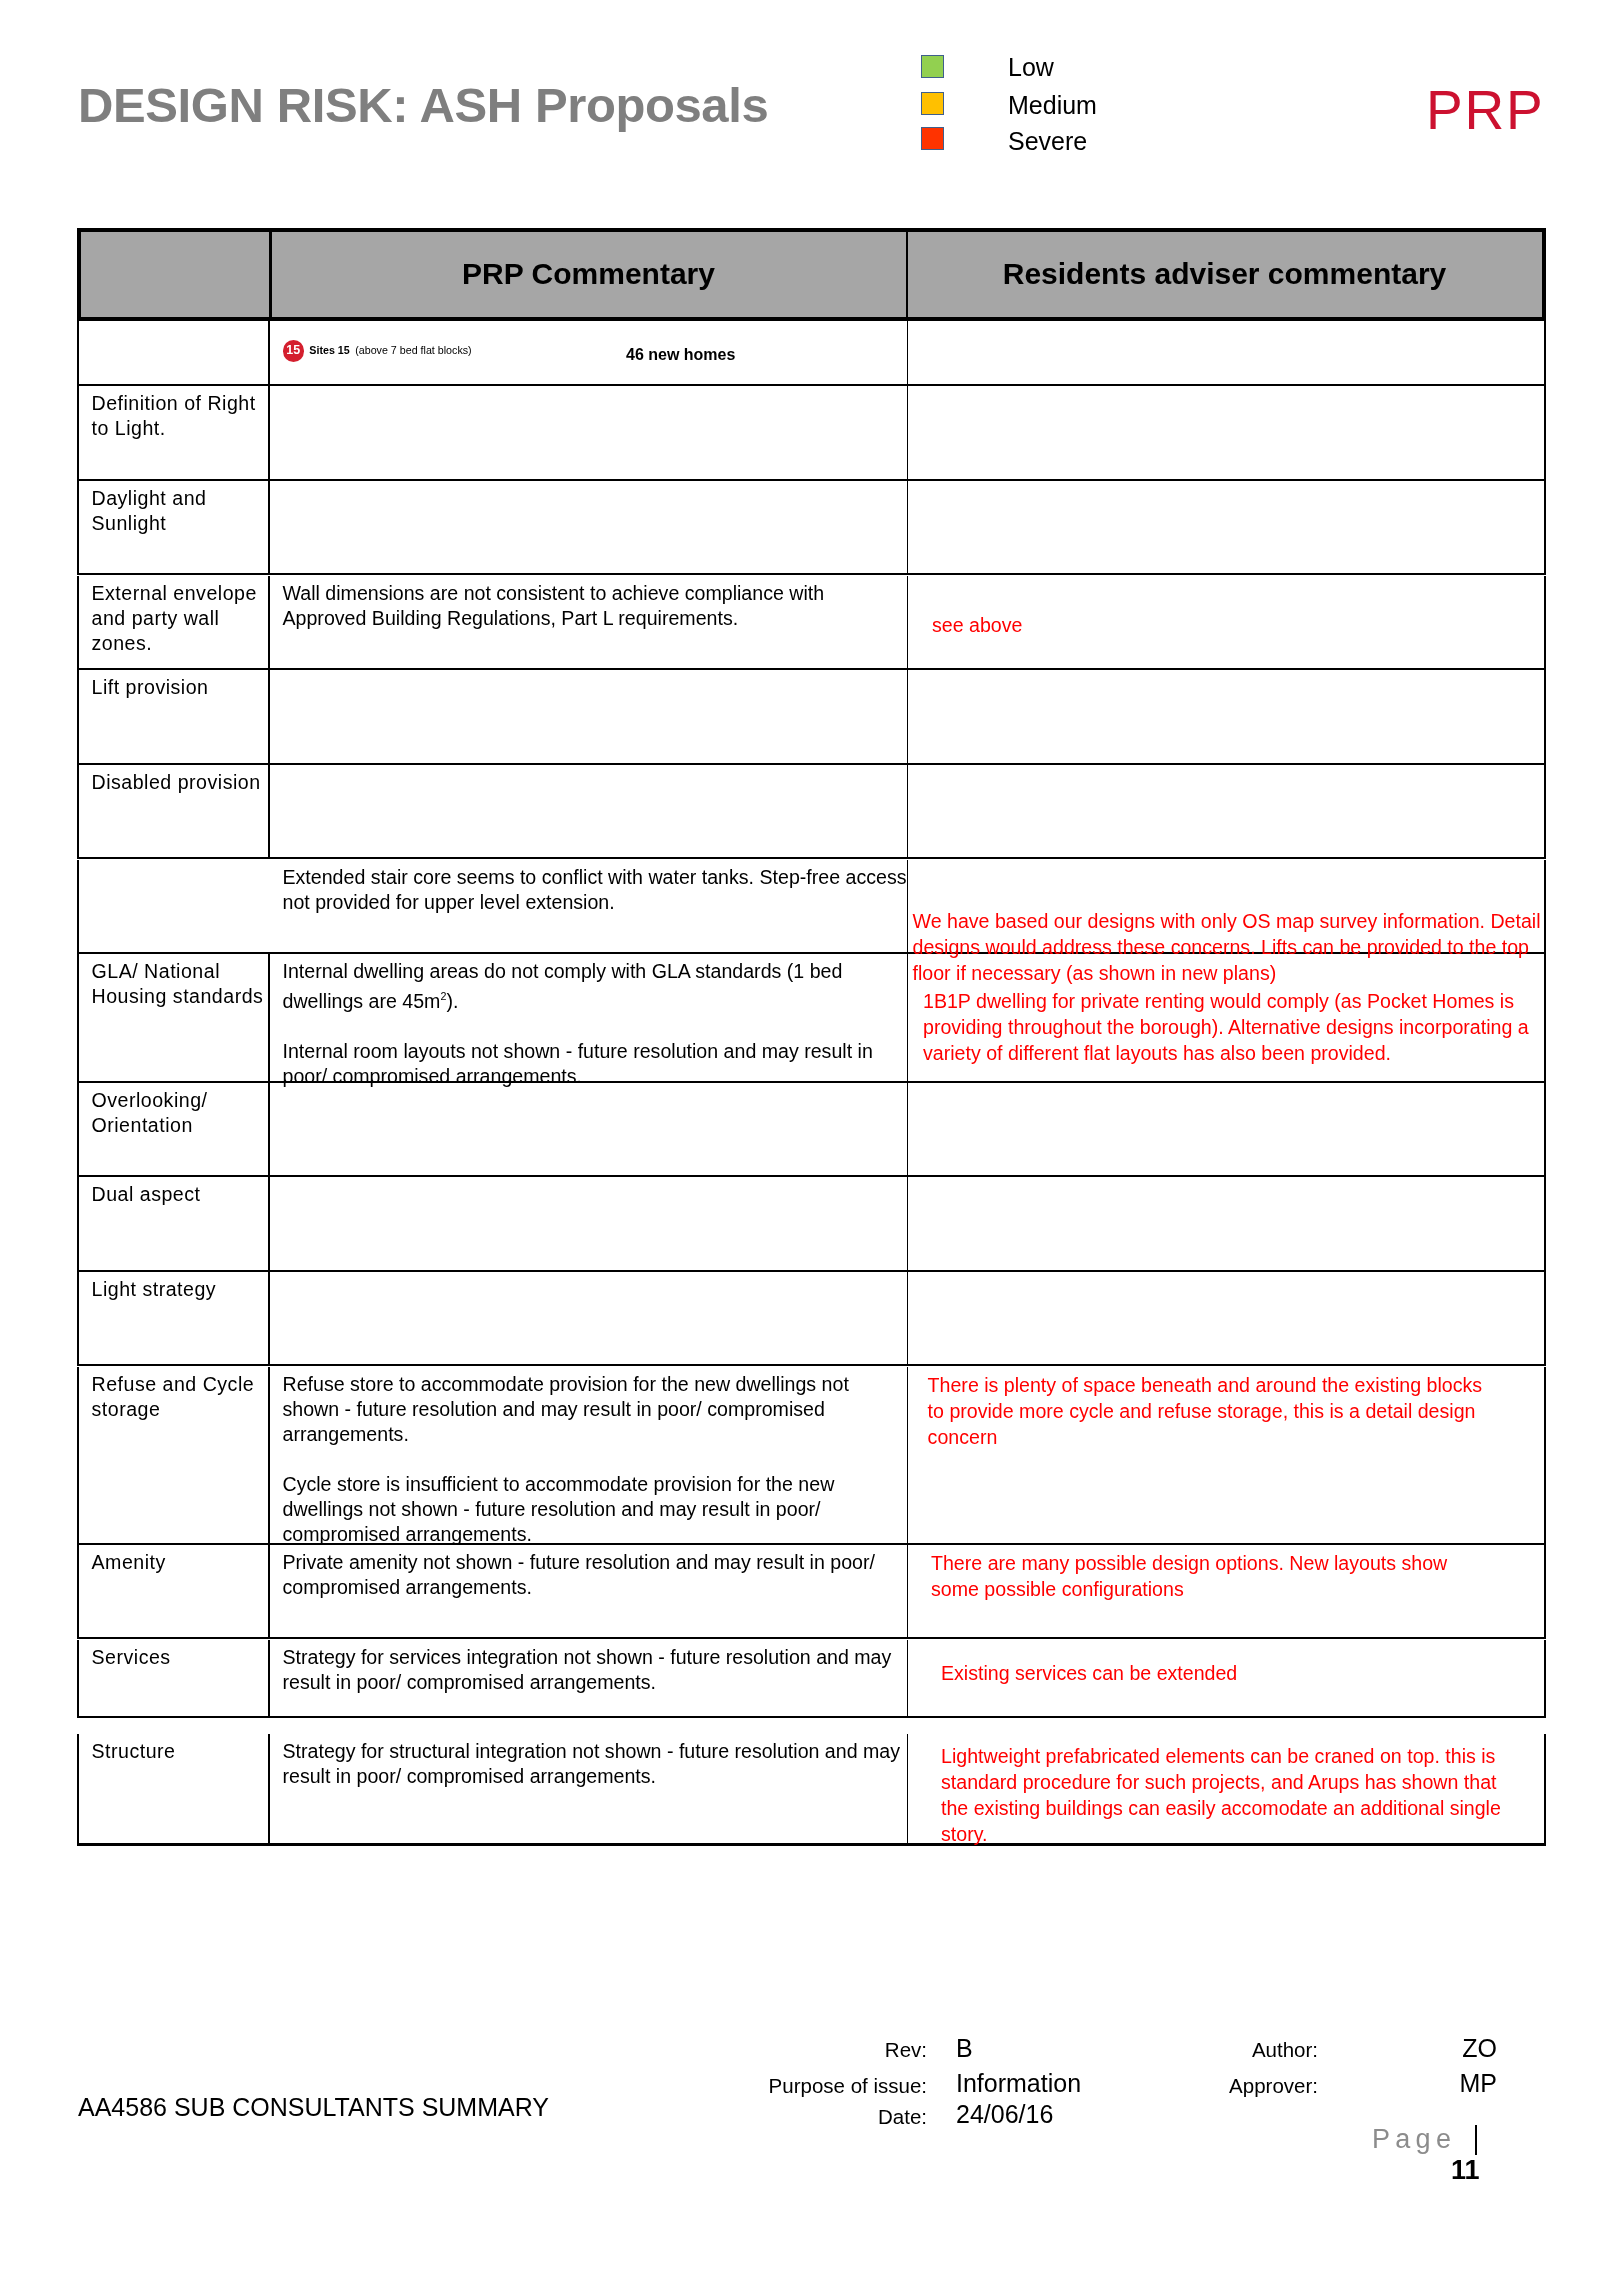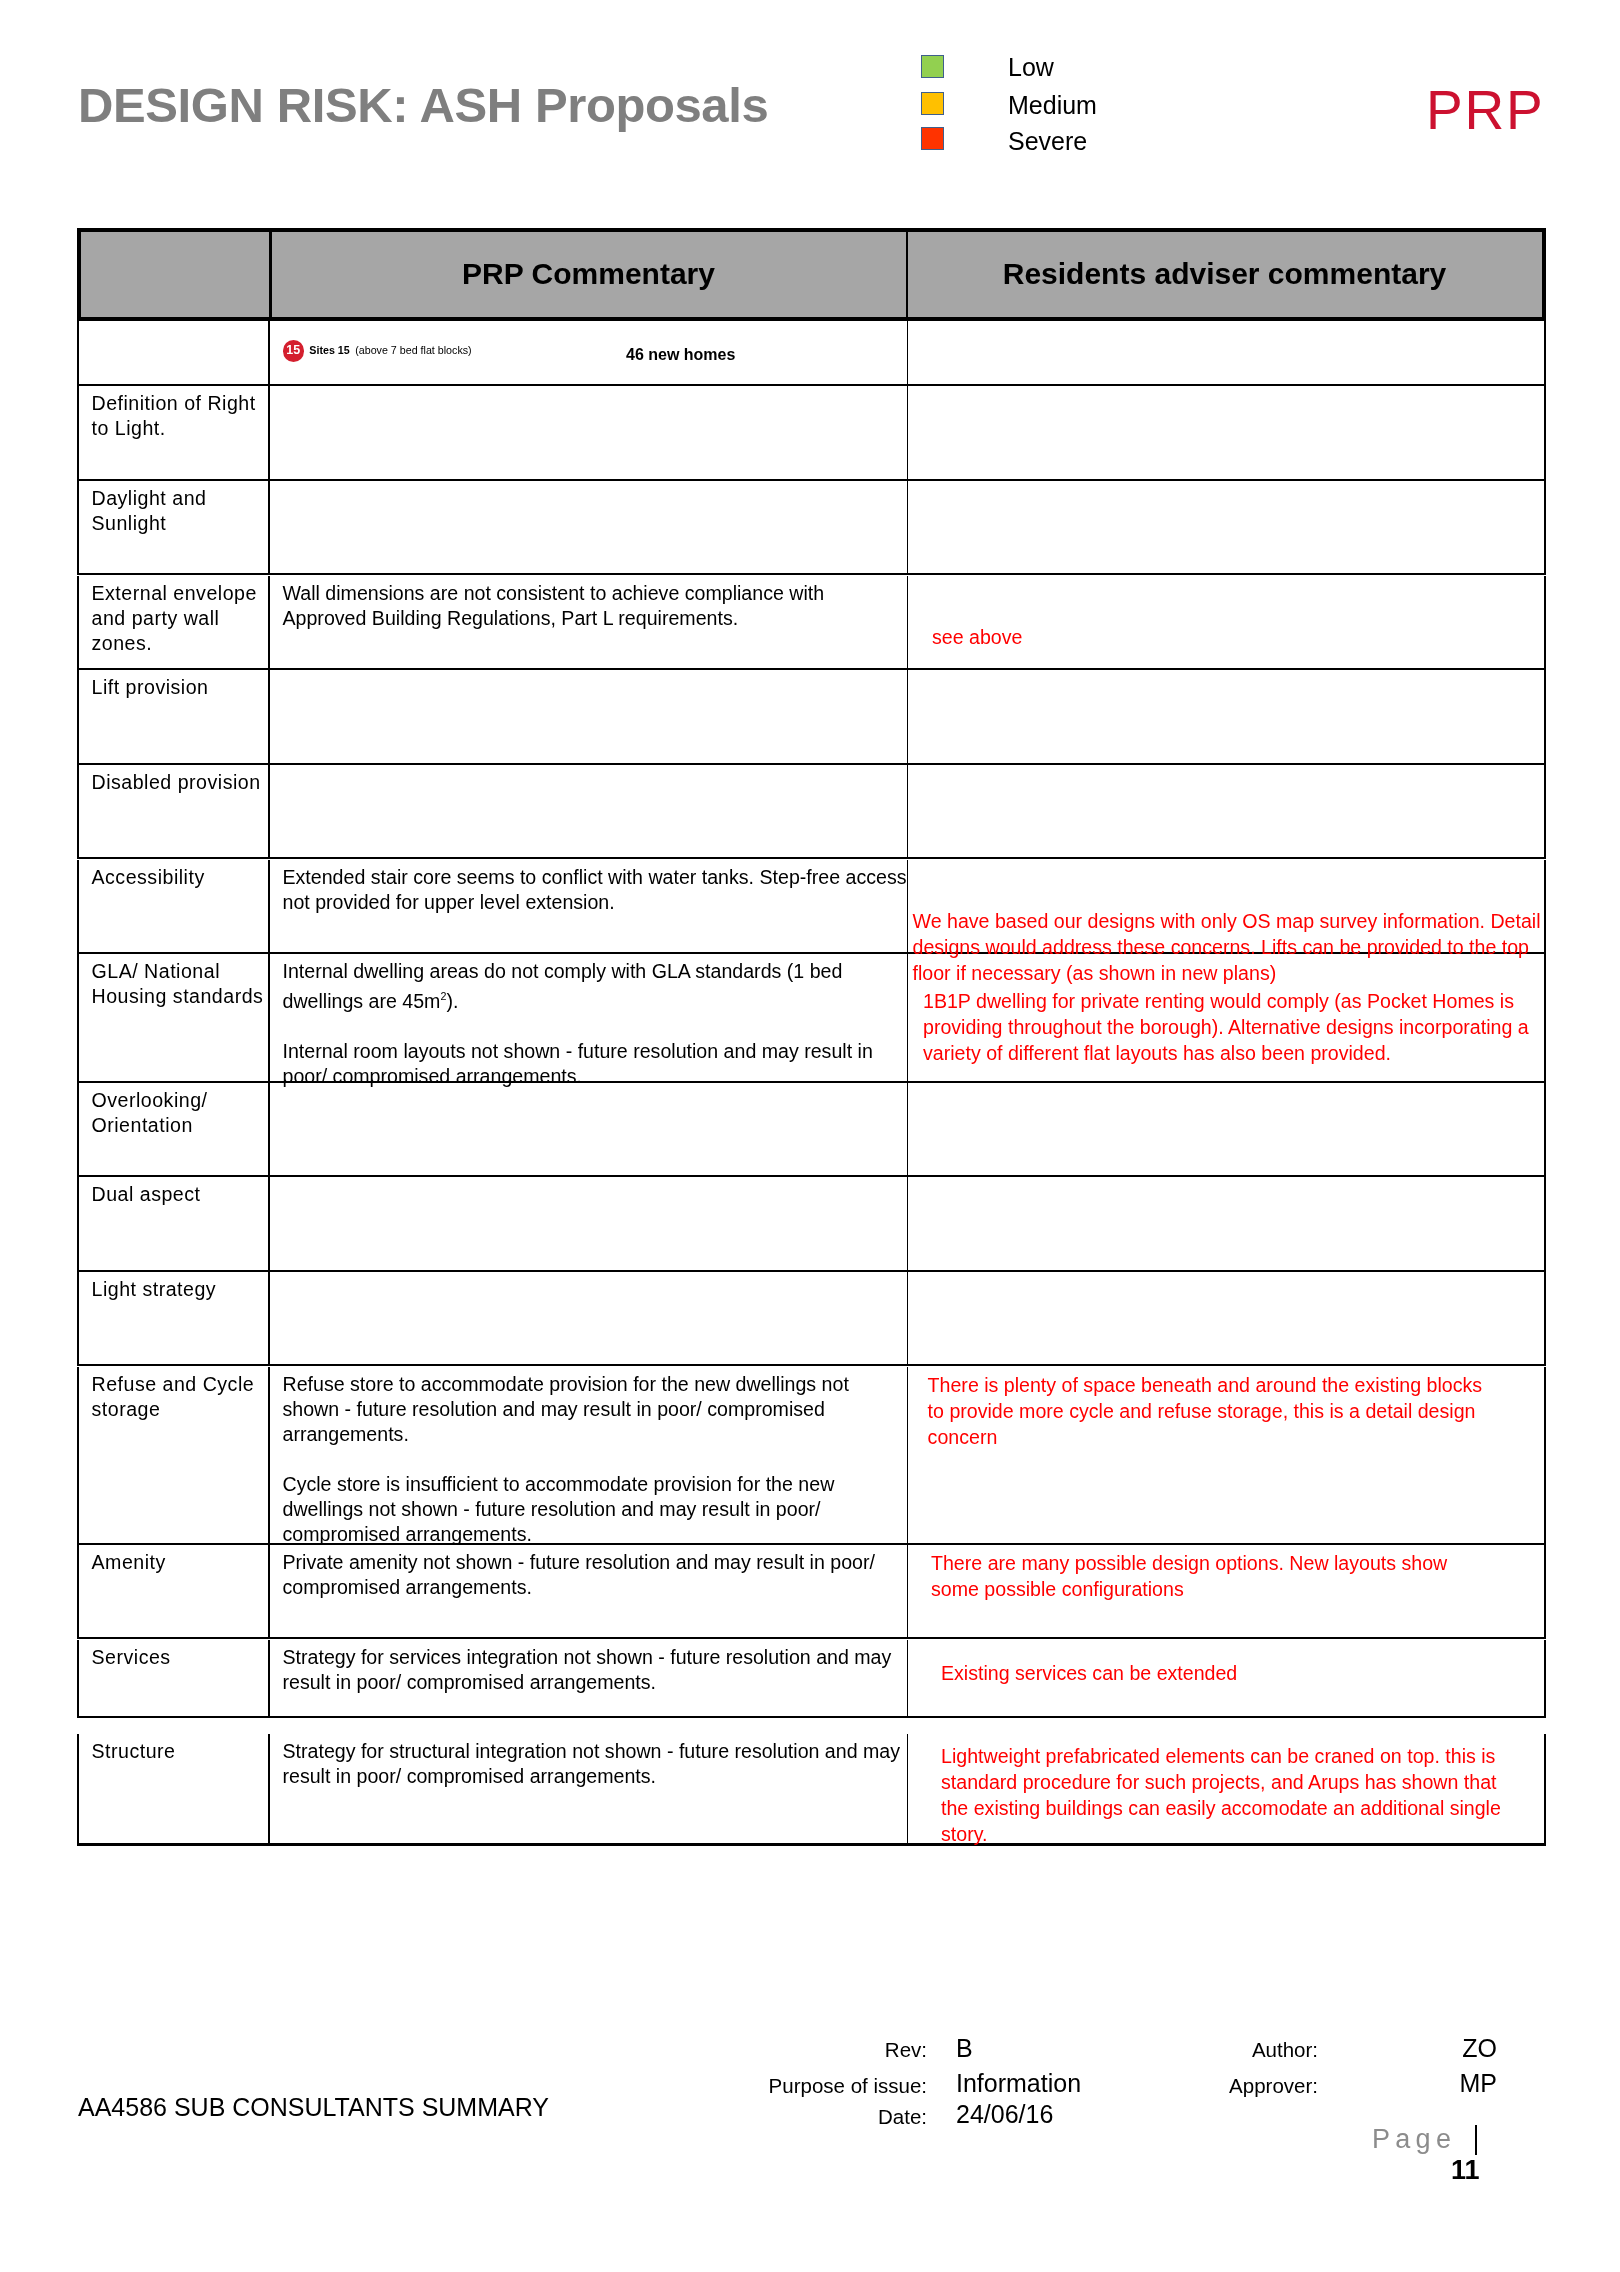--- a/index.html
+++ b/index.html
@@ -83,37 +83,36 @@
     <div class="cell c1">Daylight and Sunlight</div>
     <div class="cell c2"></div>
     <div class="cell c3"></div>
   </div>
 
   <div class="row" style="top:348px;height:94px;">
     <div class="cell c1">External envelope and party wall zones.</div>
     <div class="cell c2">
       <p class="para">Wall dimensions are not consistent to achieve compliance with Approved Building Regulations, Part L requirements.</p>
     </div>
-    <div class="cell c3" style="padding-top:36px;padding-left:24px;margin-top:12px;">see above</div>
+    <div class="cell c3" style="padding-top:36px;padding-left:24px;">see above</div>
   </div>
 
   <div class="row" style="top:442px;height:95px;">
     <div class="cell c1">Lift provision</div>
     <div class="cell c2"></div>
     <div class="cell c3"></div>
   </div>
 
   <div class="row" style="top:537px;height:94px;">
     <div class="cell c1">Disabled provision</div>
     <div class="cell c2"></div>
     <div class="cell c3"></div>
   </div>
 
   <div class="row" style="top:632px;height:94px;">
-    <div class="cell c1">Accessibility</div>
     <div class="cell c2">
       <p class="para">Extended stair core seems to conflict with water tanks. Step-free access not provided for upper level extension.</p>
     </div>
     <div class="cell c3" style="padding-left:4.5px;padding-top:3.6px;margin-top:44px;">We have based our designs with only OS map survey information. Detail designs would address these concerns. Lifts can be provided to the top floor if necessary (as shown in new plans)</div>
   </div>
 
   <div class="row" style="top:726px;height:129px;">
     <div class="cell c1">GLA/ National Housing standards</div>
     <div class="cell c2">
       <p class="para"><span>Internal dwelling areas do not comply with GLA standards (1 bed dwellings are 45m</span><sup>2</sup><span>).</span></p>

